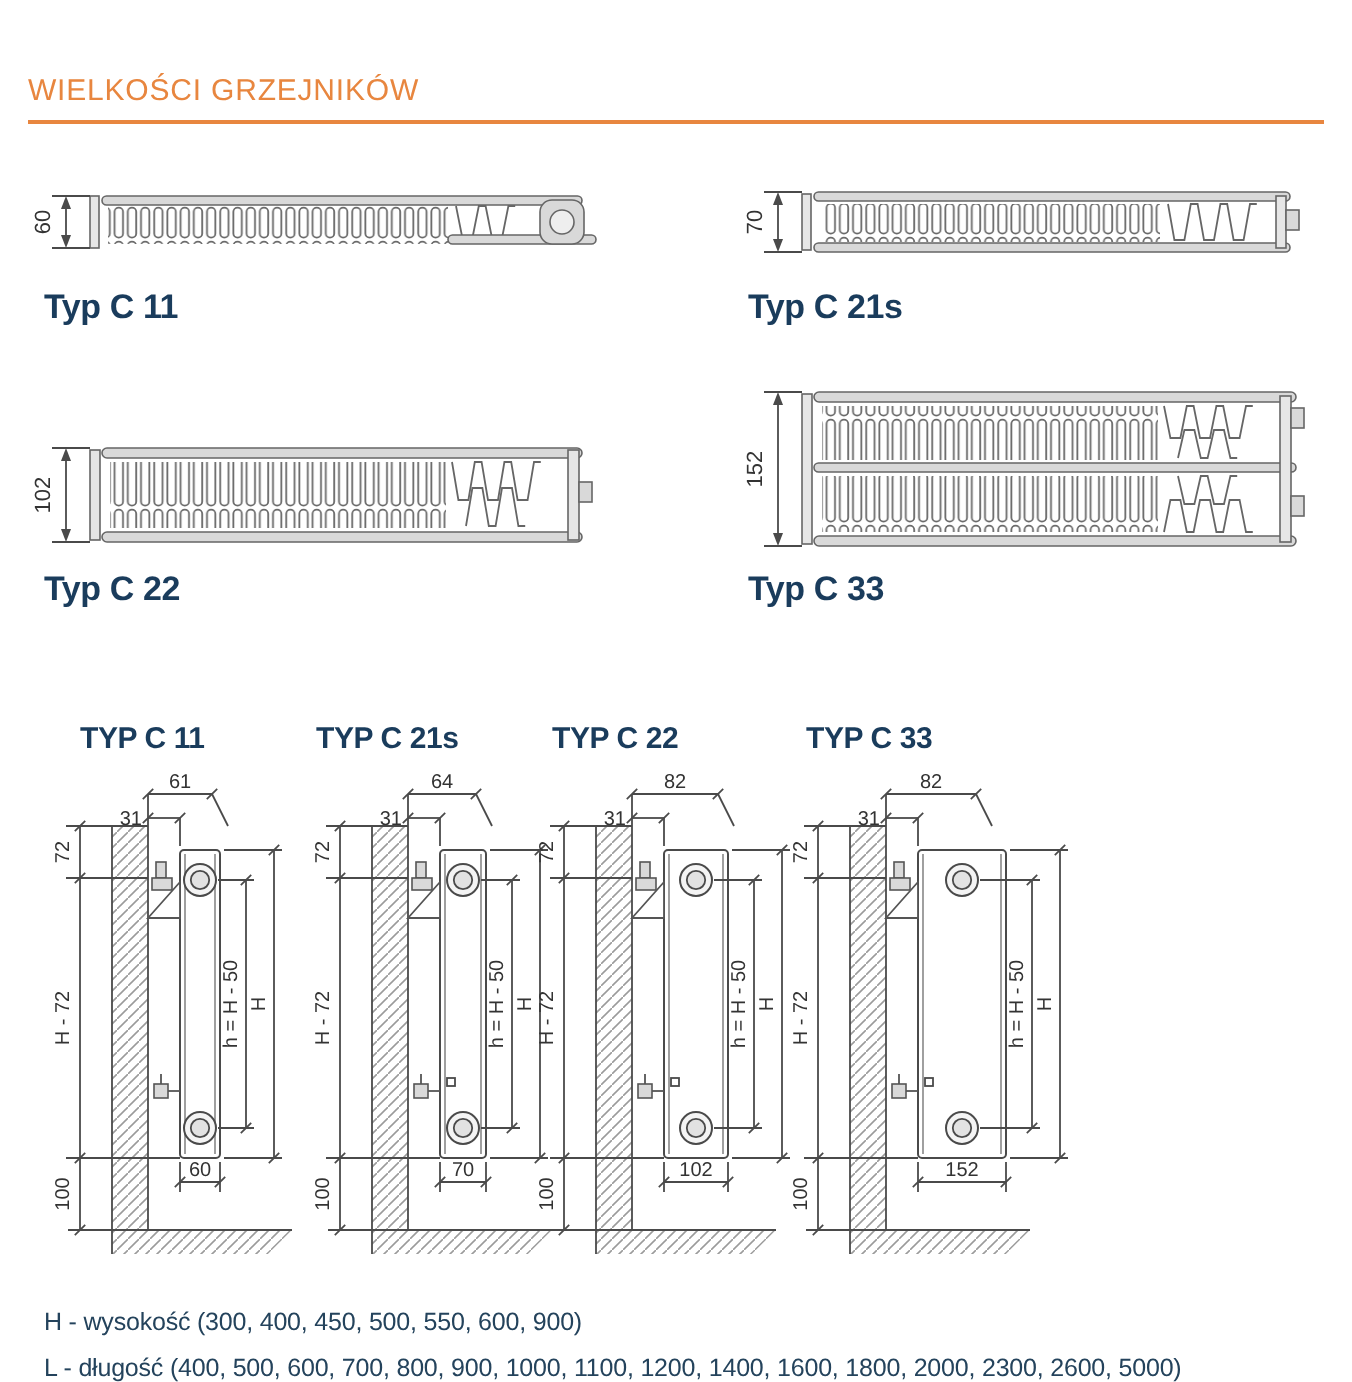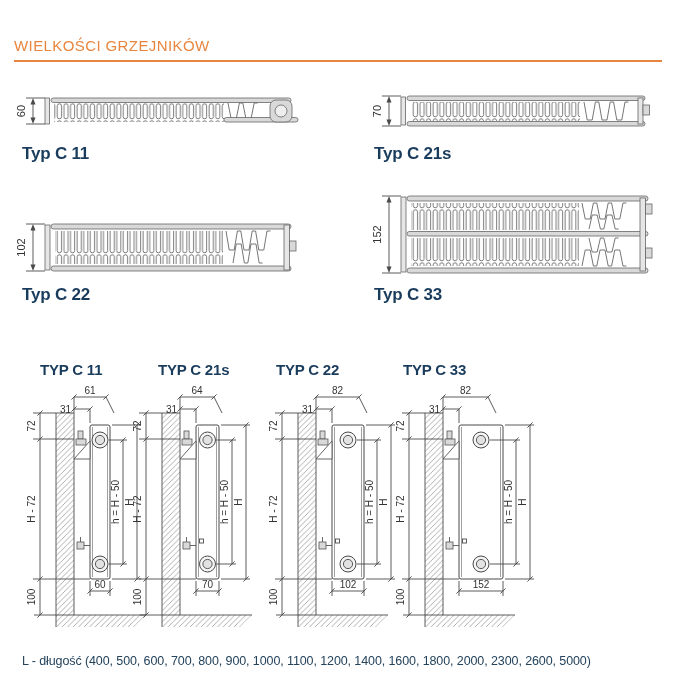--- a/index.html
+++ b/index.html
@@ -208,21 +208,21 @@
         <line x1="92" y1="196" x2="121" y2="196" stroke="#4a4a4a" stroke-width="0.9"></line>
         <text x="112.5" y="119" font-size="10" text-anchor="middle" transform="rotate(-90 112.5 119)">H</text>
         <line x1="70" y1="208" x2="90" y2="208" stroke="#4a4a4a" stroke-width="0.9"></line>
         <line x1="67.4" y1="210.6" x2="72.6" y2="205.4" stroke="#4a4a4a" stroke-width="0.9"></line>
         <line x1="87.4" y1="210.6" x2="92.6" y2="205.4" stroke="#4a4a4a" stroke-width="0.9"></line>
         <line x1="70" y1="198" x2="70" y2="213" stroke="#4a4a4a" stroke-width="0.9"></line>
         <line x1="90" y1="198" x2="90" y2="213" stroke="#4a4a4a" stroke-width="0.9"></line>
         <text x="80" y="205" font-size="10" text-anchor="middle">60</text>
       </svg>
     </div>
-  <div class="abs" style="left:126px;top:355px;" id="sv1">
+  <div class="abs" style="left:150px;top:355px;" id="sv1">
       <svg viewBox="0 0 160 258" width="160" height="258">
         <defs>
           <pattern id="h1" width="5.5" height="5.5" patternUnits="userSpaceOnUse">
             <path d="M0 5.5 L5.5 0" stroke="#9b9b9b" stroke-width="0.8" fill="none"></path>
           </pattern>
         </defs>
         <rect x="36" y="30" width="18" height="214" fill="url(#h1)"></rect>
         <polygon points="54,232 126,232 114,244 54,244" fill="url(#h1)"></polygon>
         <line x1="36" y1="30" x2="36" y2="244" stroke="#4a4a4a" stroke-width="0.9"></line>
         <line x1="54" y1="14" x2="54" y2="232" stroke="#4a4a4a" stroke-width="0.9"></line>
@@ -426,15 +426,16 @@
         <line x1="70" y1="208" x2="114" y2="208" stroke="#4a4a4a" stroke-width="0.9"></line>
         <line x1="67.4" y1="210.6" x2="72.6" y2="205.4" stroke="#4a4a4a" stroke-width="0.9"></line>
         <line x1="111.4" y1="210.6" x2="116.6" y2="205.4" stroke="#4a4a4a" stroke-width="0.9"></line>
         <line x1="70" y1="198" x2="70" y2="213" stroke="#4a4a4a" stroke-width="0.9"></line>
         <line x1="114" y1="198" x2="114" y2="213" stroke="#4a4a4a" stroke-width="0.9"></line>
         <text x="92" y="205" font-size="10" text-anchor="middle">152</text>
       </svg>
     </div>
 
   <div class="abs legend">
+    <div>H - wysokość (300, 400, 450, 500, 550, 600, 900)</div>
     <div>L - długość (400, 500, 600, 700, 800, 900, 1000, 1100, 1200, 1400, 1600, 1800, 2000, 2300, 2600, 5000)</div>
   </div>
 </div>
 
 </body></html>

